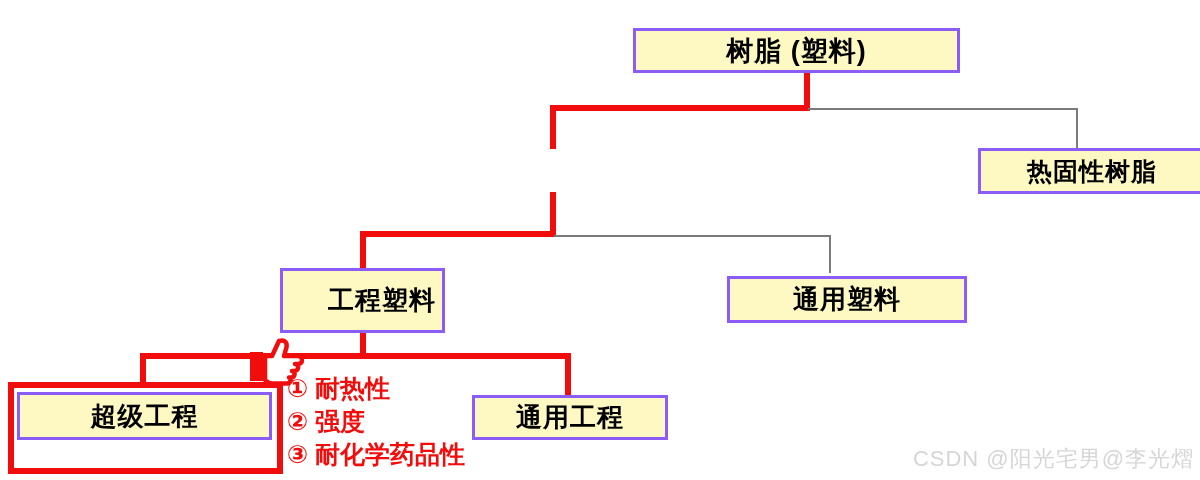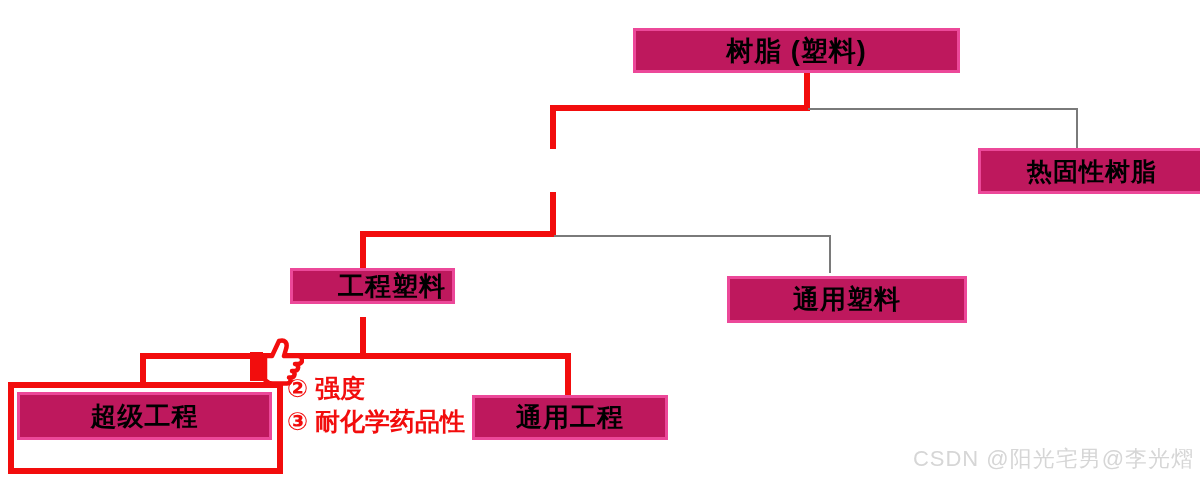--- a/index.html
+++ b/index.html
@@ -10,22 +10,22 @@
   }
   #canvas {
     position: relative;
     width: 1200px;
     height: 480px;
     background: #ffffff;
     overflow: hidden;
   }
   .node {
     position: absolute;
-    background: #be185d;
-    border: 3px solid #ec4899;
+    background: #fef9c3;
+    border: 3px solid #8b5cf6;
     display: flex;
     align-items: center;
     justify-content: center;
     font-weight: bold;
     color: #000000;
     font-size: 26px;
     letter-spacing: 1px;
     box-sizing: border-box;
     z-index: 3;
   }
@@ -95,21 +95,21 @@
 
   <div class="node" style="left:633px; top:28px; width:327px; height:45px; font-size:27px;">
     <span>树脂 (塑料)</span>
   </div>
 
 
   <div class="node" style="left:978px; top:148px; width:228px; height:46px; font-size:25px;">
     <span>热固性树脂</span>
   </div>
 
-  <div class="node" style="left:290px; top:268px; width:165px; height:36px;padding-left:39px;">
+  <div class="node" style="left:280px; top:268px; width:165px; height:65px;padding-left:39px;">
     <span>工程塑料</span>
   </div>
 
   <div class="node" style="left:727px; top:276px; width:240px; height:47px;">
     <span>通用塑料</span>
   </div>
 
   <div class="super-outline"></div>
   <div class="node" style="left:17px; top:392px; width:255px; height:48px;">
     <span>超级工程</span>
@@ -120,19 +120,20 @@
   </div>
 
   <div class="thumb-wrap">
     <svg width="56" height="54" viewBox="0 0 56 54" xmlns="http://www.w3.org/2000/svg">
       <rect x="2" y="19" width="13" height="29" fill="#f20d0d"></rect>
       <path d="M17 23 h7 l7 -15 c6 -2 9 2 7 8 l-2 7 h14 c5.5 0 5.5 8 0 8 h-3 c4.5 0.5 4 7 -0.5 7 h-2.5 c4 1 3 6.5 -1 6.5 h-2 c3 1.5 1.5 6 -2 6 h-14 c-3.5 0 -6 -1.5 -8 -3.5 z" fill="#ffffff" stroke="#f20d0d" stroke-width="4.5" stroke-linejoin="round"></path>
     </svg>
   </div>
 
   <div class="annotations">
+    <div>① 耐热性</div>
     <div>② 强度</div>
     <div>③ 耐化学药品性</div>
   </div>
 
   <div class="watermark">CSDN @阳光宅男@李光熠</div>
 
 </div>
 
 </body></html>

